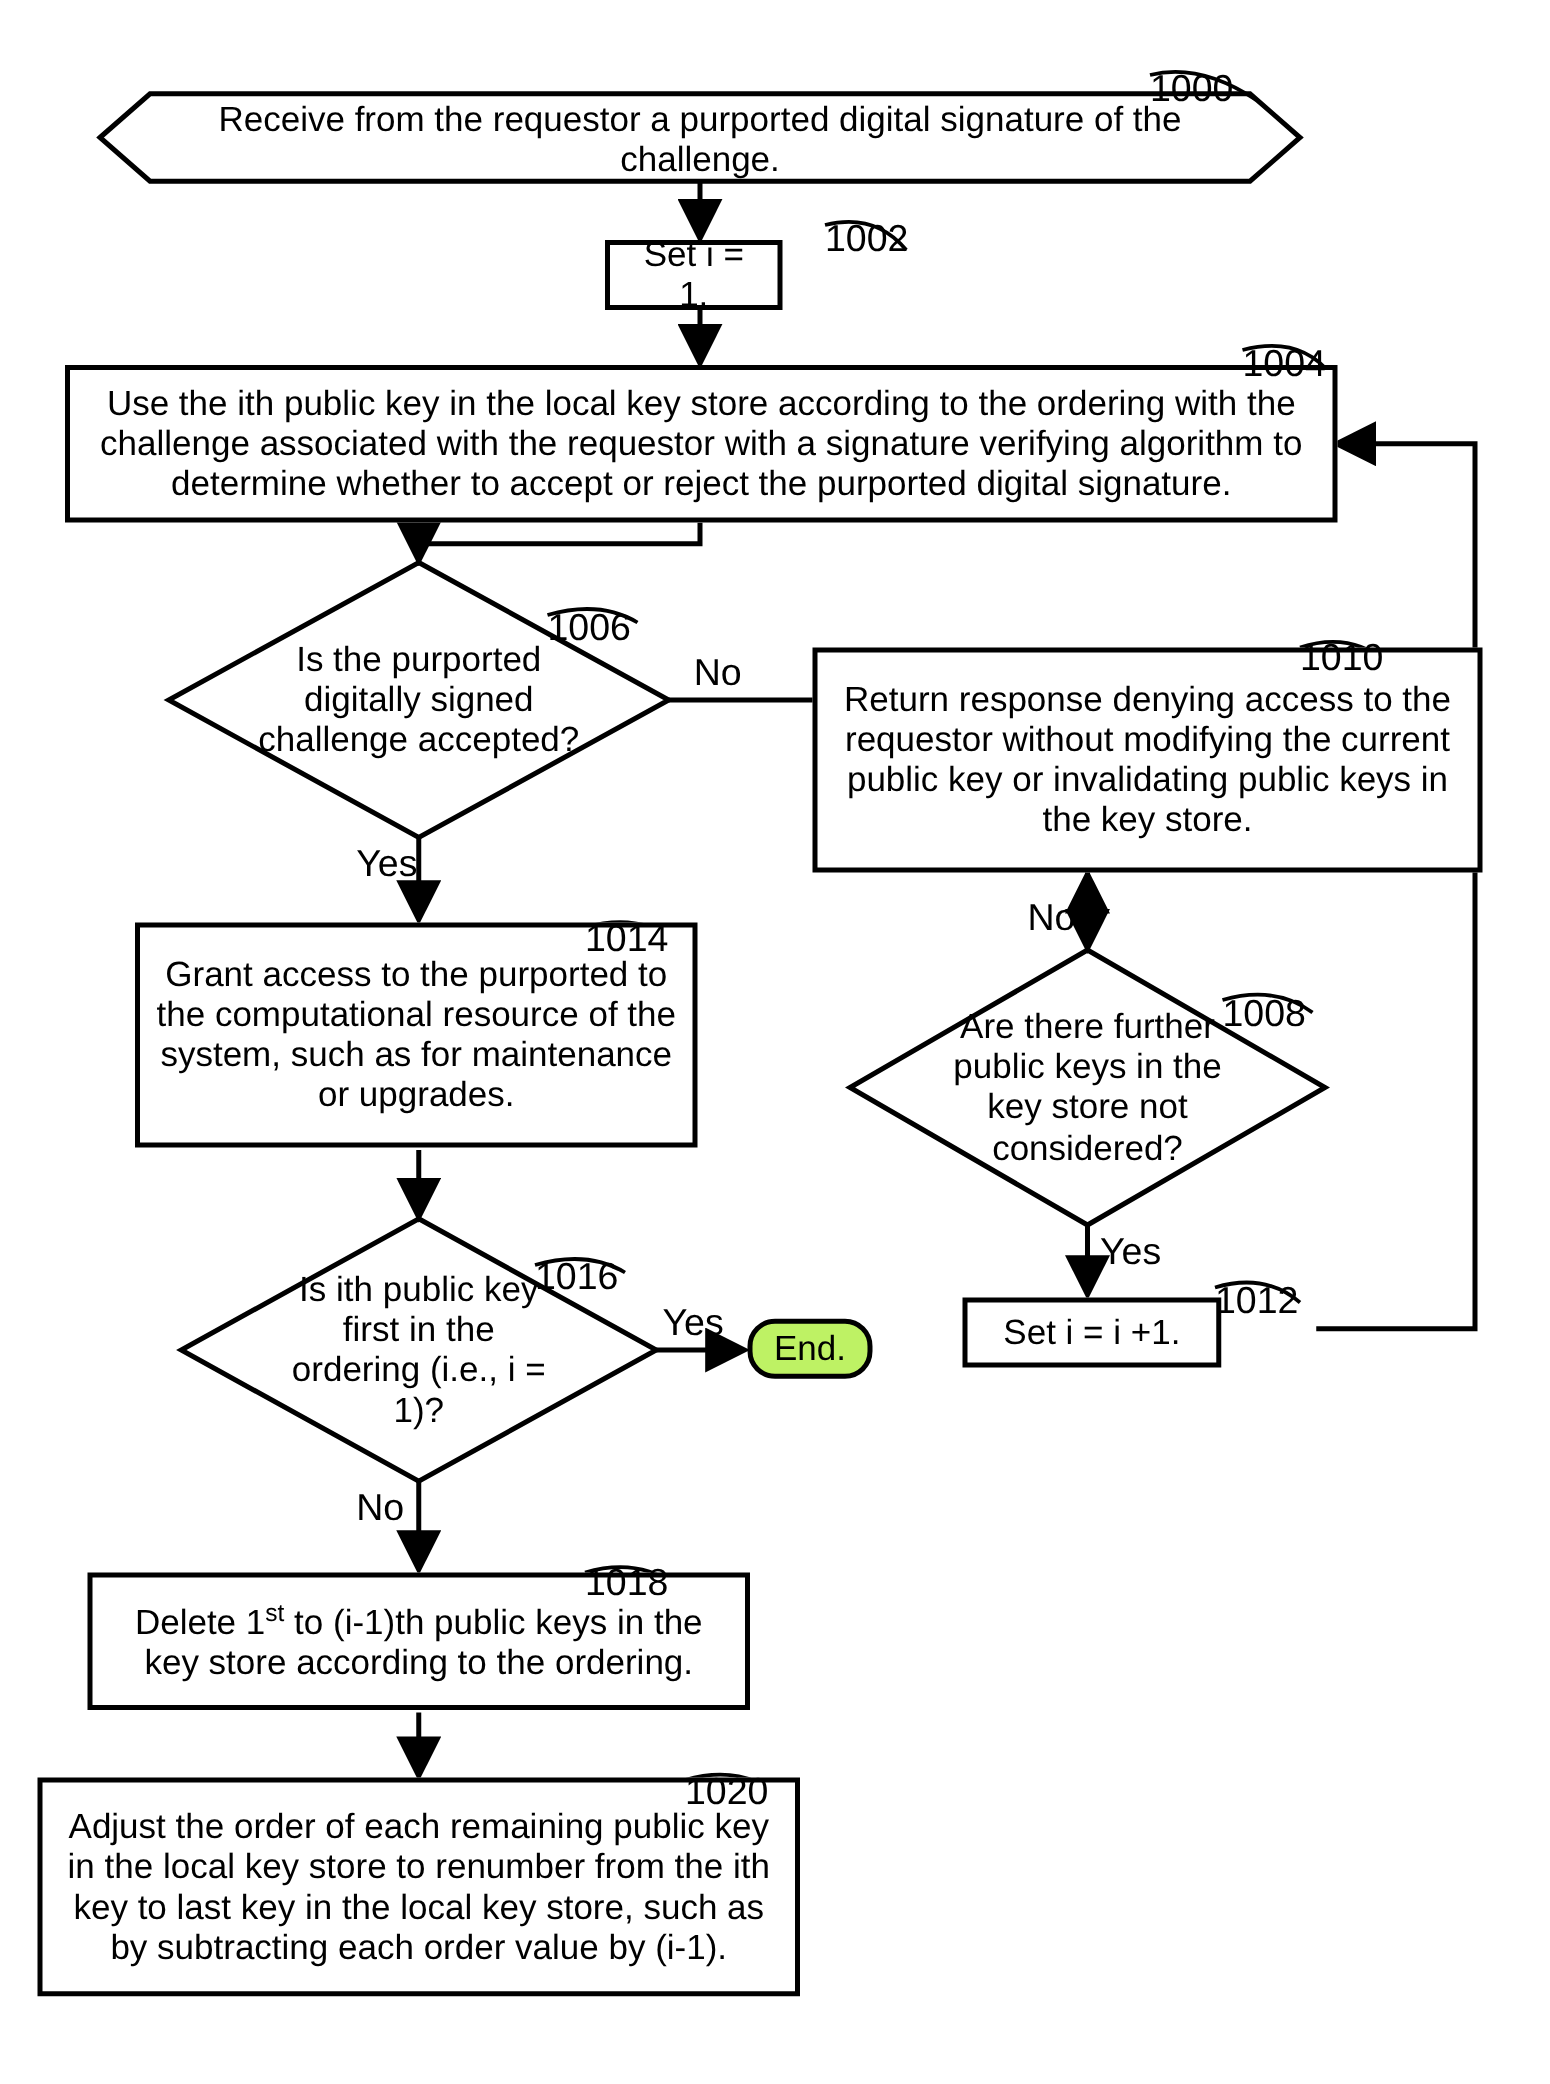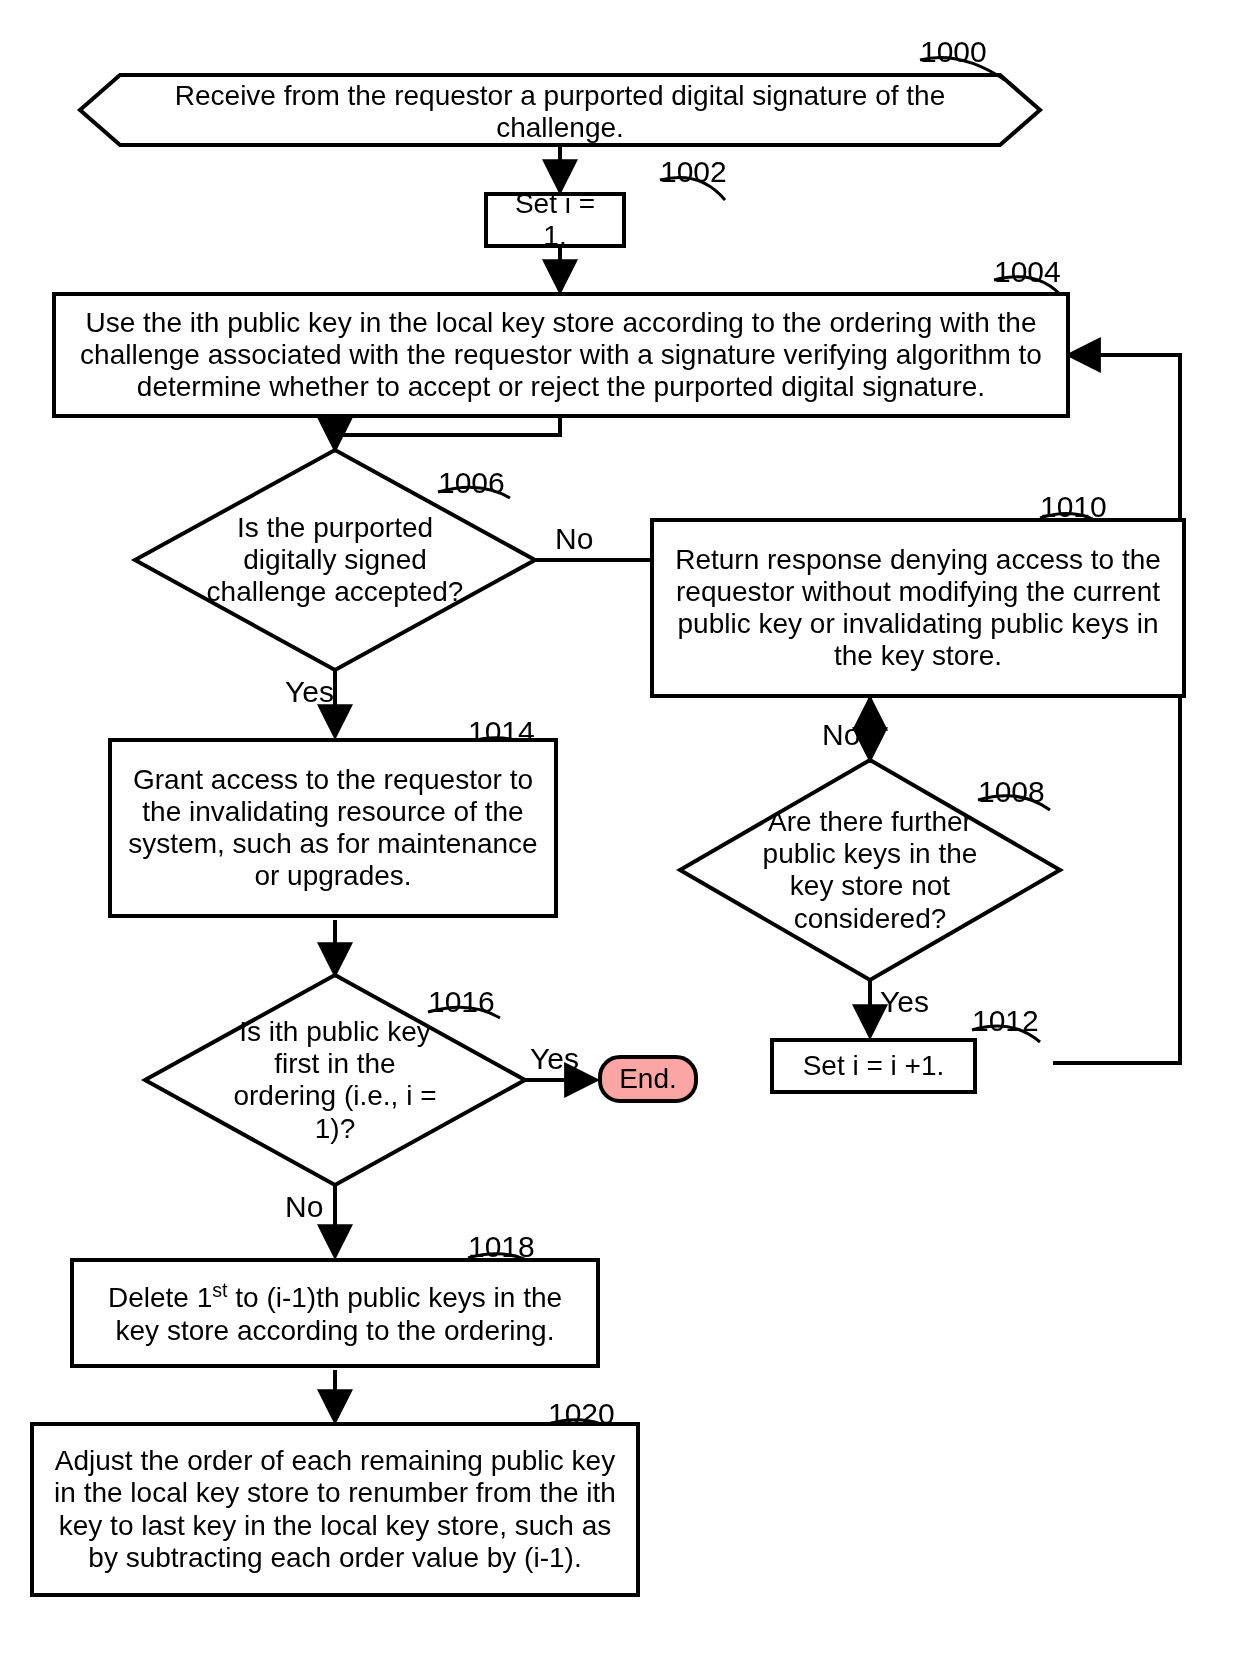--- a/index.html
+++ b/index.html
@@ -20,20 +20,21 @@
     background: #fff;
     text-align: center;
     display: flex;
     align-items: center;
     justify-content: center;
     padding: 6px 12px;
   }
   .label {
     position: absolute;
     font-size: 30px;
+    margin-top: 20px;
   }
   .edge-label {
     position: absolute;
     font-size: 30px;
   }
   svg.overlay {
     position: absolute;
     top: 0; left: 0;
     width: 1240px;
     height: 1667px;
@@ -52,21 +53,21 @@
   }
   .sup { vertical-align: super; font-size: 0.7em; }
   .end-node {
     position: absolute;
     border: 4px solid #000;
     border-radius: 22px;
     text-align: center;
     display: flex;
     align-items: center;
     justify-content: center;
-    background: #fca5a5;
+    background: #bef264;
   }
 </style>
 </head>
 <body>
 
 <svg class="overlay" viewBox="0 0 1240 1667">
   <defs>
     <marker id="arrow" viewBox="0 0 14 14" refX="12" refY="7" markerWidth="9" markerHeight="9" orient="auto-start-reverse">
       <path d="M0,0 L14,7 L0,14 Z" fill="#000"></path>
     </marker>
@@ -149,21 +150,21 @@
 <div class="edge-label" style="left:822px;top:718px;">No</div>
 <div class="edge-label" style="left:880px;top:985px;">Yes</div>
 
 <div class="node" style="left:770px;top:1038px;width:207px;height:56px;padding:4px 8px;">
   <span>Set i = i +1.</span>
 </div>
 <div class="dummy" style="position:absolute;left:977px;top:1038px;width:76px;height:52px;"></div>
 <div class="label" style="left:972px;top:1004px;">1012</div>
 
 <div class="node" style="left:108px;top:738px;width:450px;height:180px;">
-  <span>Grant access to the requestor to the invalidating resource of the system, such as for maintenance or upgrades.</span>
+  <span>Grant access to the purported to the computational resource of the system, such as for maintenance or upgrades.</span>
 </div>
 <div class="label" style="left:468px;top:715px;">1014</div>
 
 <div class="diamond-wrap" style="left:145px;top:975px;width:380px;height:210px;">
   <div class="diamond-text" style="width:230px;">Is ith public key first in the ordering (i.e., i = 1)?</div>
 </div>
 <div class="label" style="left:428px;top:985px;">1016</div>
 <div class="edge-label" style="left:530px;top:1042px;">Yes</div>
 <div class="edge-label" style="left:285px;top:1190px;">No</div>
 

